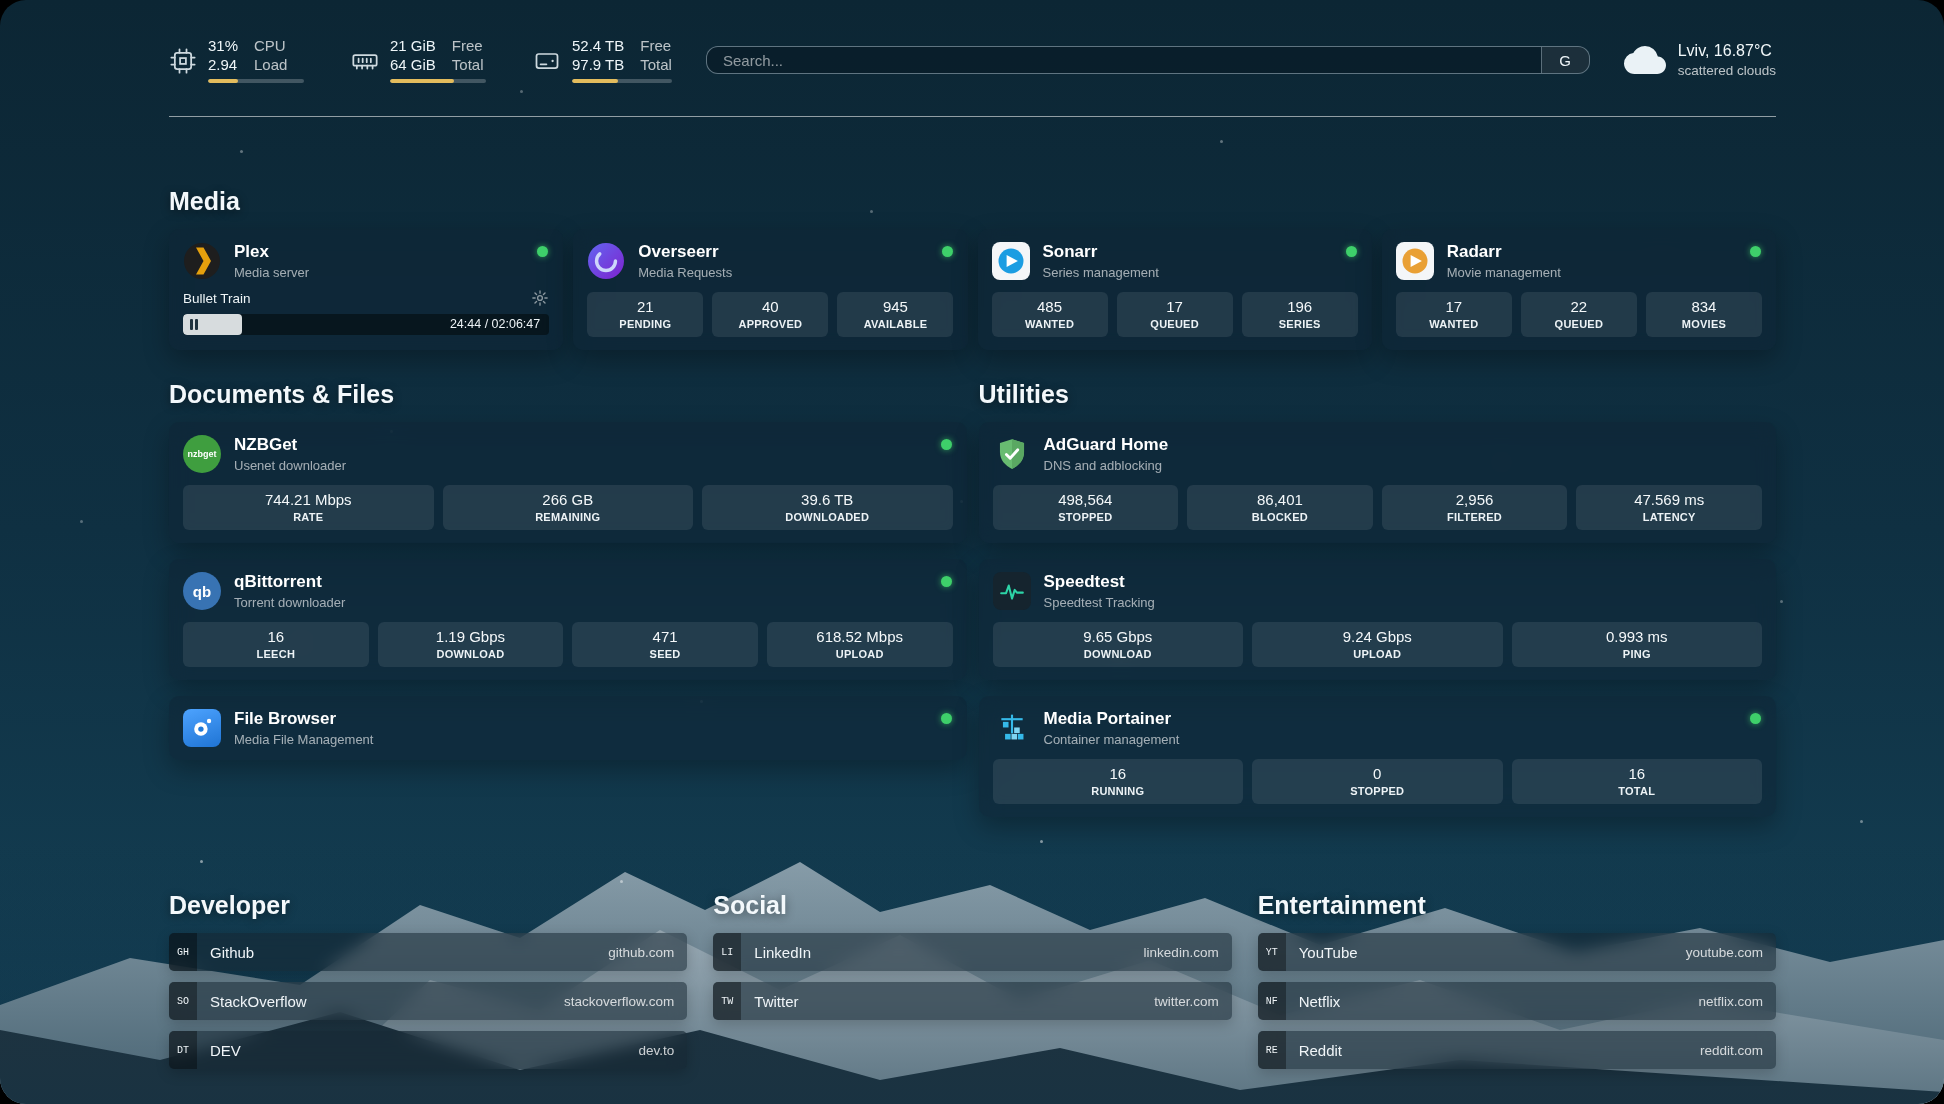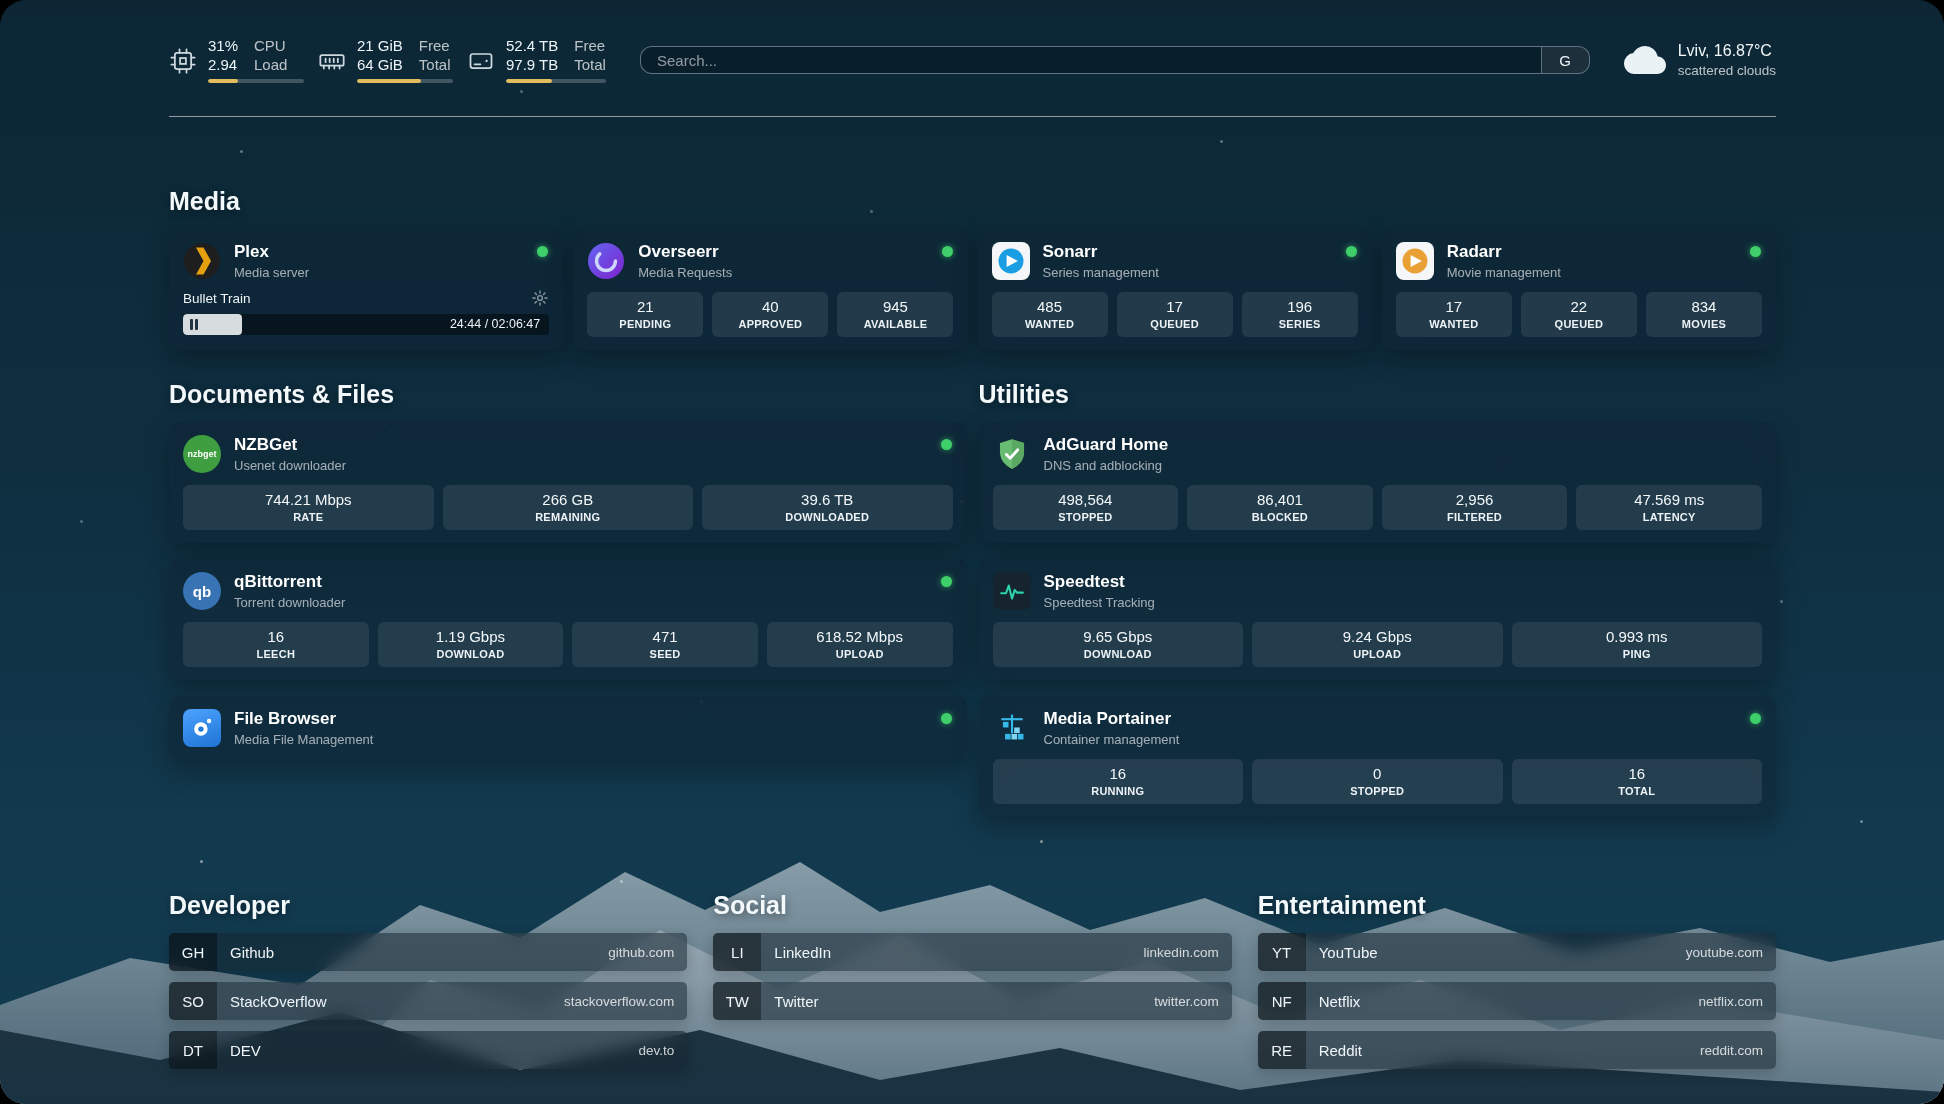--- a/index.html
+++ b/index.html
@@ -16,21 +16,21 @@
           300px 640px 0 0 rgba(255,255,255,.4), 700px 700px 0 0 rgba(255,255,255,.35),
           1120px 660px 0 0 rgba(255,255,255,.4), 1780px 600px 0 0 rgba(255,255,255,.35),
           200px 860px 0 0 rgba(255,255,255,.5), 620px 880px 0 0 rgba(255,255,255,.45),
           1040px 840px 0 0 rgba(255,255,255,.5), 1420px 900px 0 0 rgba(255,255,255,.45),
           1860px 820px 0 0 rgba(255,255,255,.4), 80px 520px 0 0 rgba(255,255,255,.3); }
 
   .content { position:relative; height:100%; padding:34px 168px 0 169px; }
 
   
   .topbar { display:flex; align-items:center; gap:34px; height:52px; }
-  .sysstats { display:flex; align-items:flex-end; gap:14px; }
+  .sysstats { display:flex; align-items:flex-end; gap:47px; }
   .sysstat { display:flex; align-items:center; gap:11px; }
   .sysstat-icon { width:28px; height:28px; flex:none; opacity:.92; margin-top:2px; }
   .sysstat-body { display:flex; flex-direction:column; }
   .sysstat-rows { display:flex; gap:16px; }
   .sysstat-col { display:flex; flex-direction:column; line-height:1.25; }
   .sysstat-num { font-size:15px; color:#eef5f8; }
   .sysstat-lab { font-size:15px; color:rgba(255,255,255,.72); }
   .sysstat-bar { margin-top:5px; height:4px; width:100%; min-width:96px; border-radius:3px; background:rgba(255,255,255,.22); overflow:hidden; }
   .sysstat-fill { height:100%; border-radius:3px; background:#e3bc5d; }
 
@@ -88,22 +88,22 @@
   .player-fill { position:absolute; left:0; top:0; bottom:0; background:rgba(245,248,250,.88); border-radius:4px; }
   .pause-icon { position:absolute; left:7px; top:5px; display:flex; gap:2.5px; }
   .pause-icon i { display:block; width:2.5px; height:11px; background:#20333f; border-radius:1px; }
   .player-time { position:absolute; right:9px; top:3px; font-size:12.5px; color:#eef4f7; }
 
   
   .links-grid { display:grid; grid-template-columns:repeat(3,1fr); column-gap:26px; margin-top:44px; }
   .bm-row { display:flex; align-items:center; height:38px; margin-bottom:11px; border-radius:5px;
             background:rgba(22,38,50,.55); backdrop-filter:blur(8px); overflow:hidden; cursor:pointer;
             box-shadow:0 4px 14px rgba(0,0,0,.2); }
-  .bm-abbr { width:48px; align-self:stretch; display:flex; align-items:center; justify-content:center;
-             background:rgba(0,0,0,.35); color:#f0f5f8; font-size:15px; }
+  .bm-abbr { width:28px; align-self:stretch; display:flex; align-items:center; justify-content:center;
+             background:rgba(0,0,0,.35); color:#f0f5f8; font-size:10px;font-family:Liberation Mono, monospace; }
   .bm-name { font-size:15px; color:#f0f5f8; margin-left:13px; }
   .bm-url { margin-left:auto; margin-right:13px; font-size:13.5px; color:rgba(255,255,255,.78); }
 </style>
 </head>
 <body>
 
 <div class="page">
 
   <svg class="bg-mountains" viewBox="0 0 1944 1104" preserveAspectRatio="none">
     <defs>

